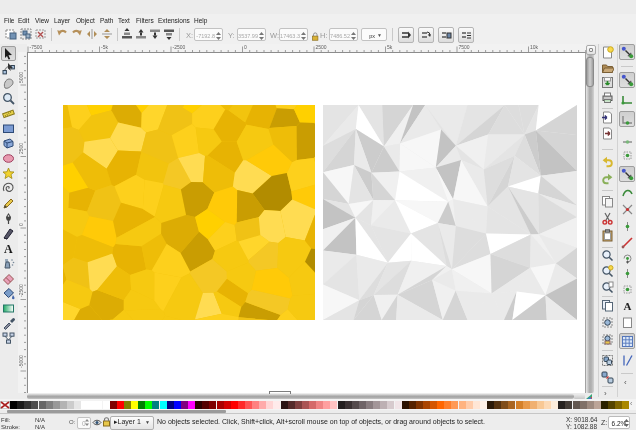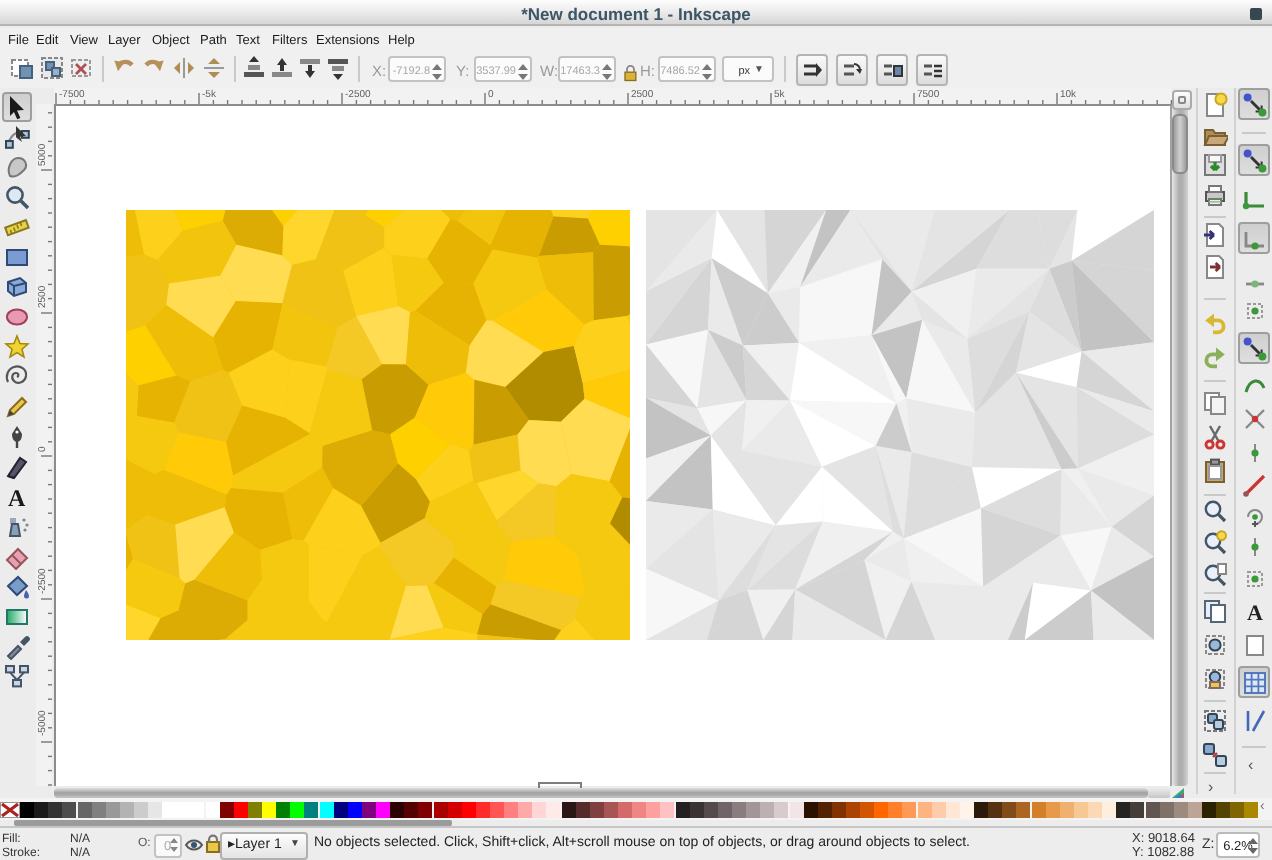--- a/index.html
+++ b/index.html
@@ -25,24 +25,20 @@
 #snapbar{position:absolute;left:617px;top:44px;width:19px;height:353px;background:#ececec;border-left:1px solid #d2d2d2}
 #palette{position:absolute;left:0;top:399px;width:636px;height:11px;background:#f3f3f3}
 .sw{position:absolute;top:2px;height:8px;width:7px}
 #palscroll{position:absolute;left:0;top:410px;width:636px;height:3px;background:#ececec}
 #palthumb{position:absolute;left:7px;top:0;width:219px;height:3px;background:#9b9b9b;border-radius:1px}
 #statusbar{position:absolute;left:0;top:413px;width:636px;height:17px;background:#ededed;border-top:1px solid #c6c6c6}
 .ss{font-size:6px;color:#333}
 .pressed{background:linear-gradient(#cfcfcf,#dedede);border:1px solid #9e9e9e;border-radius:2px}
 </style></head><body>
 <div id="app">
-<div id="titlebar">
-      <div id="title">*New document 1 - Inkscape</div>
-      <div id="closebox"></div>
-    </div>
     <div id="menubar">
       <span class="mi" style="left:4px">File</span>
       <span class="mi" style="left:18px">Edit</span>
       <span class="mi" style="left:35px">View</span>
       <span class="mi" style="left:54px">Layer</span>
       <span class="mi" style="left:76px">Object</span>
       <span class="mi" style="left:100px">Path</span>
       <span class="mi" style="left:118px">Text</span>
       <span class="mi" style="left:136px">Filters</span>
       <span class="mi" style="left:158px">Extensions</span>

